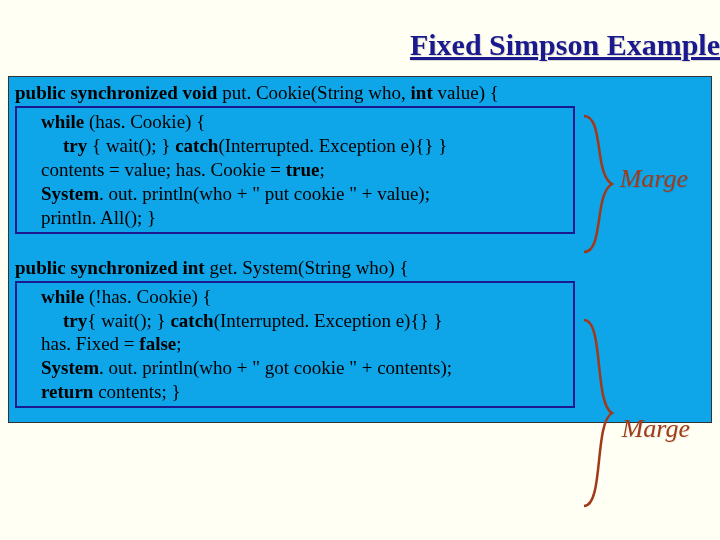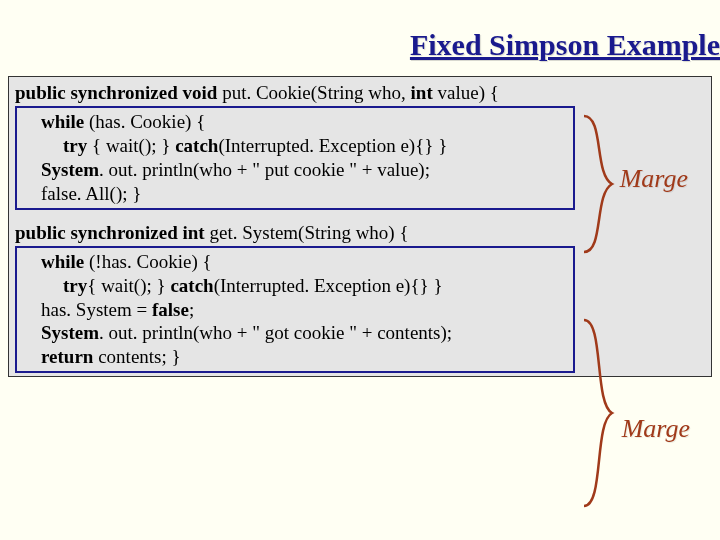--- a/index.html
+++ b/index.html
@@ -18,37 +18,37 @@
     font-size: 30px;
     font-weight: bold;
     text-decoration: underline;
     margin-top: 28px;
     margin-bottom: 14px;
     text-shadow: 1px 1px 1px rgba(100,100,100,0.25);
   }
   .outer {
     margin: 0 8px;
     border: 1px solid #333;
-    background: #e5e5e5;
+    background: #0ea5e9;
     padding: 4px 10px 2px 6px;
   }
   .code {
     color: #000;
     font-size: 19px;
     line-height: 1.26;
   }
   .code .line { white-space: nowrap; }
   .b { font-weight: bold; }
   .idt1 { padding-left: 22px; }
   .idt2 { padding-left: 44px; }
   .box {
     border: 2px solid #1a1a8e;
     padding: 2px 4px 2px 2px;
     margin-top: 1px;
-    margin-bottom: 1px;
+    margin-bottom: 12px;
     width: 560px;
   }
   .annot {
     position: absolute;
     font-style: italic;
     font-family: "Times New Roman", Times, serif;
     color: #a03a1a;
     font-size: 26px;
     text-shadow: 1px 1px 0 rgba(0,0,0,0.08);
   }
@@ -74,40 +74,43 @@
     </div>
 
     <div class="box">
       <div class="line idt1">
         <span class="b">while</span><span> (has. Cookie) {</span>
       </div>
       <div class="line idt2">
         <span class="b">try</span><span> { wait(); }  </span><span class="b">catch</span><span>(Interrupted. Exception e){} }</span>
       </div>
       <div class="line idt1">
+        <span>contents = value; has. Cookie = </span><span class="b">true</span><span>;</span>
+      </div>
+      <div class="line idt1">
         <span class="b">System</span><span>. out. println(who + " put cookie " + value);</span>
       </div>
-      <div class="line idt1">false. All(); }</div>
+      <div class="line idt1">println. All(); }</div>
     </div>
 
     <div style="height:10px"></div>
 
     <div class="line">
       <span class="b">public synchronized int</span><span> get. System(String who) {</span>
     </div>
 
     <div class="box">
       <div class="line idt1">
         <span class="b">while</span><span> (!has. Cookie) {</span>
       </div>
       <div class="line idt2">
         <span class="b">try</span><span>{ wait(); }  </span><span class="b">catch</span><span>(Interrupted. Exception e){} }</span>
       </div>
       <div class="line idt1">
-        <span>has. System = </span><span class="b">false</span><span>;</span>
+        <span>has. Fixed = </span><span class="b">false</span><span>;</span>
       </div>
       <div class="line idt1">
         <span class="b">System</span><span>. out. println(who + " got cookie " + contents);</span>
       </div>
       <div class="line idt1">
         <span class="b">return</span><span> contents; }</span>
       </div>
     </div>
 
   </div>

